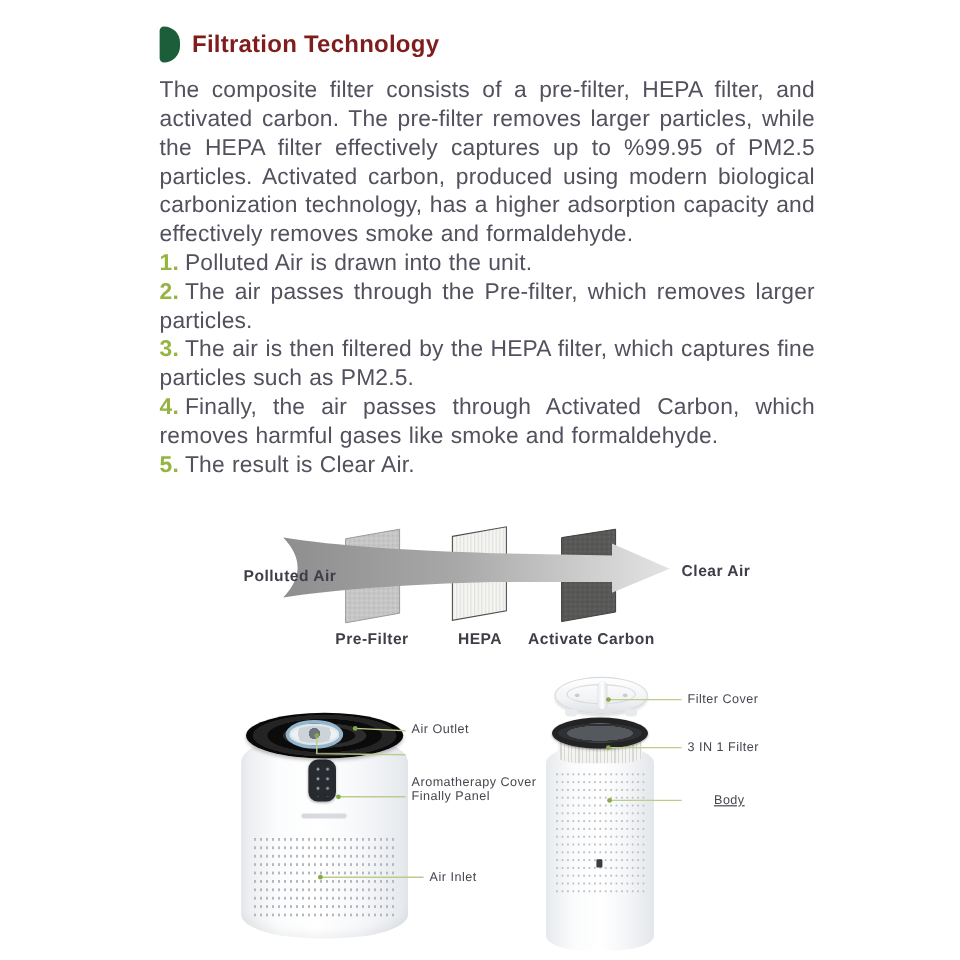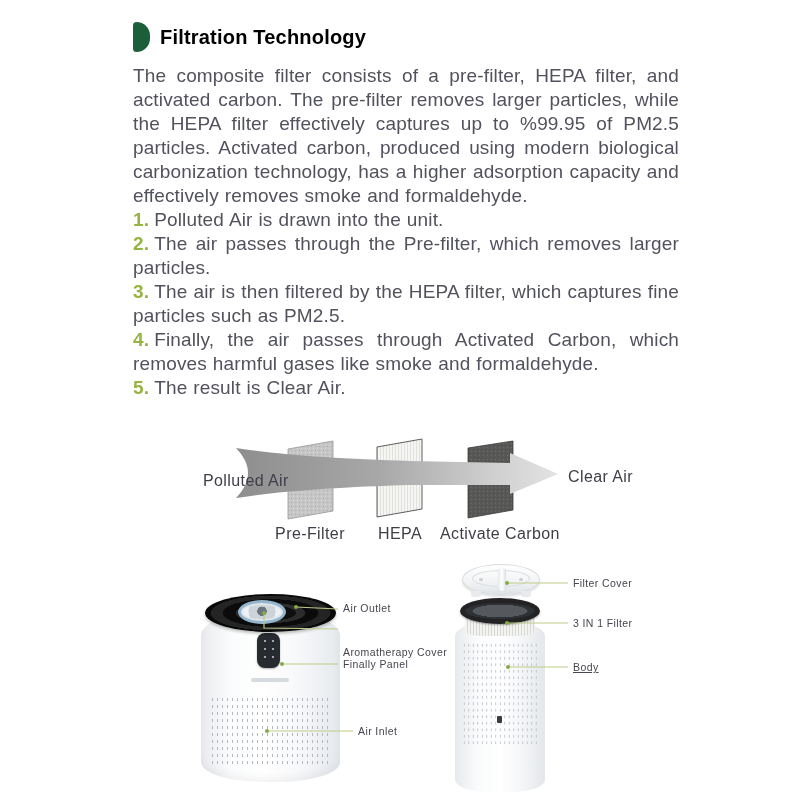--- a/index.html
+++ b/index.html
@@ -9,38 +9,38 @@
     font-family:"Liberation Sans", sans-serif; color:#50505c; overflow:hidden;
   }
 
   
   .sec-header { position:absolute; left:133px; display:flex; align-items:center; }
   .sec-header .bullet {
     width:17px; height:30px; background:#1d5e3a;
     border-radius:4px 15px 15px 4px; margin-right:10px; flex:0 0 auto;
   }
   .sec-header h2 {
-    font-size:20px; font-weight:700; color:#000000; letter-spacing:.2px;
+    font-size:20px; font-weight:700; color:#7f1d1d; letter-spacing:.2px;
   }
 
   
   .textblock {
     position:absolute; left:133px; top:64px; width:546px;
     font-size:19px; line-height:24px; color:#52525e;
     letter-spacing:.15px; word-spacing:.5px;
   }
   .para { text-align:justify; }
   .step { text-align:justify; }
   .stepnum { color:#95b440; font-weight:700; margin-right:5px; }
 
   
   .flow { position:absolute; left:170px; top:433px; width:460px; height:110px; }
   .flow svg { position:absolute; left:0; top:0; }
   .flow-label {
-    position:absolute; font-size:16px; font-weight:400; color:#3e3e49;
+    position:absolute; font-size:13px; font-weight:700; color:#3e3e49;
     letter-spacing:.4px; white-space:nowrap;
   }
   .fl-center { text-align:center; }
 
   
   .products { position:absolute; left:190px; top:556px; width:500px; height:244px; }
   .prod-label {
     position:absolute; font-size:10.5px; color:#46464f; letter-spacing:.4px;
     white-space:nowrap; font-weight:500;
   }
@@ -243,16 +243,16 @@
       </g>
     </svg>
 
     <div class="prod-label" style="left:153px; top:46px;">Air Outlet</div>
     <div class="prod-label" style="left:153px; top:67px;margin-top:23px;">Aromatherapy Cover</div>
     <div class="prod-label" style="left:153px; top:102px;">Finally Panel</div>
     <div class="prod-label" style="left:168px; top:169px;">Air Inlet</div>
 
     <div class="prod-label" style="left:383px; top:21px;">Filter Cover</div>
     <div class="prod-label" style="left:383px; top:61px;">3 IN 1 Filter</div>
-    <div class="prod-label" style="left:383px; top:105px;text-decoration:underline;">Body</div>
+    <div class="prod-label" style="left:405px; top:105px;text-decoration:underline;">Body</div>
   </div>
 
 </div>
 
 </body></html>

